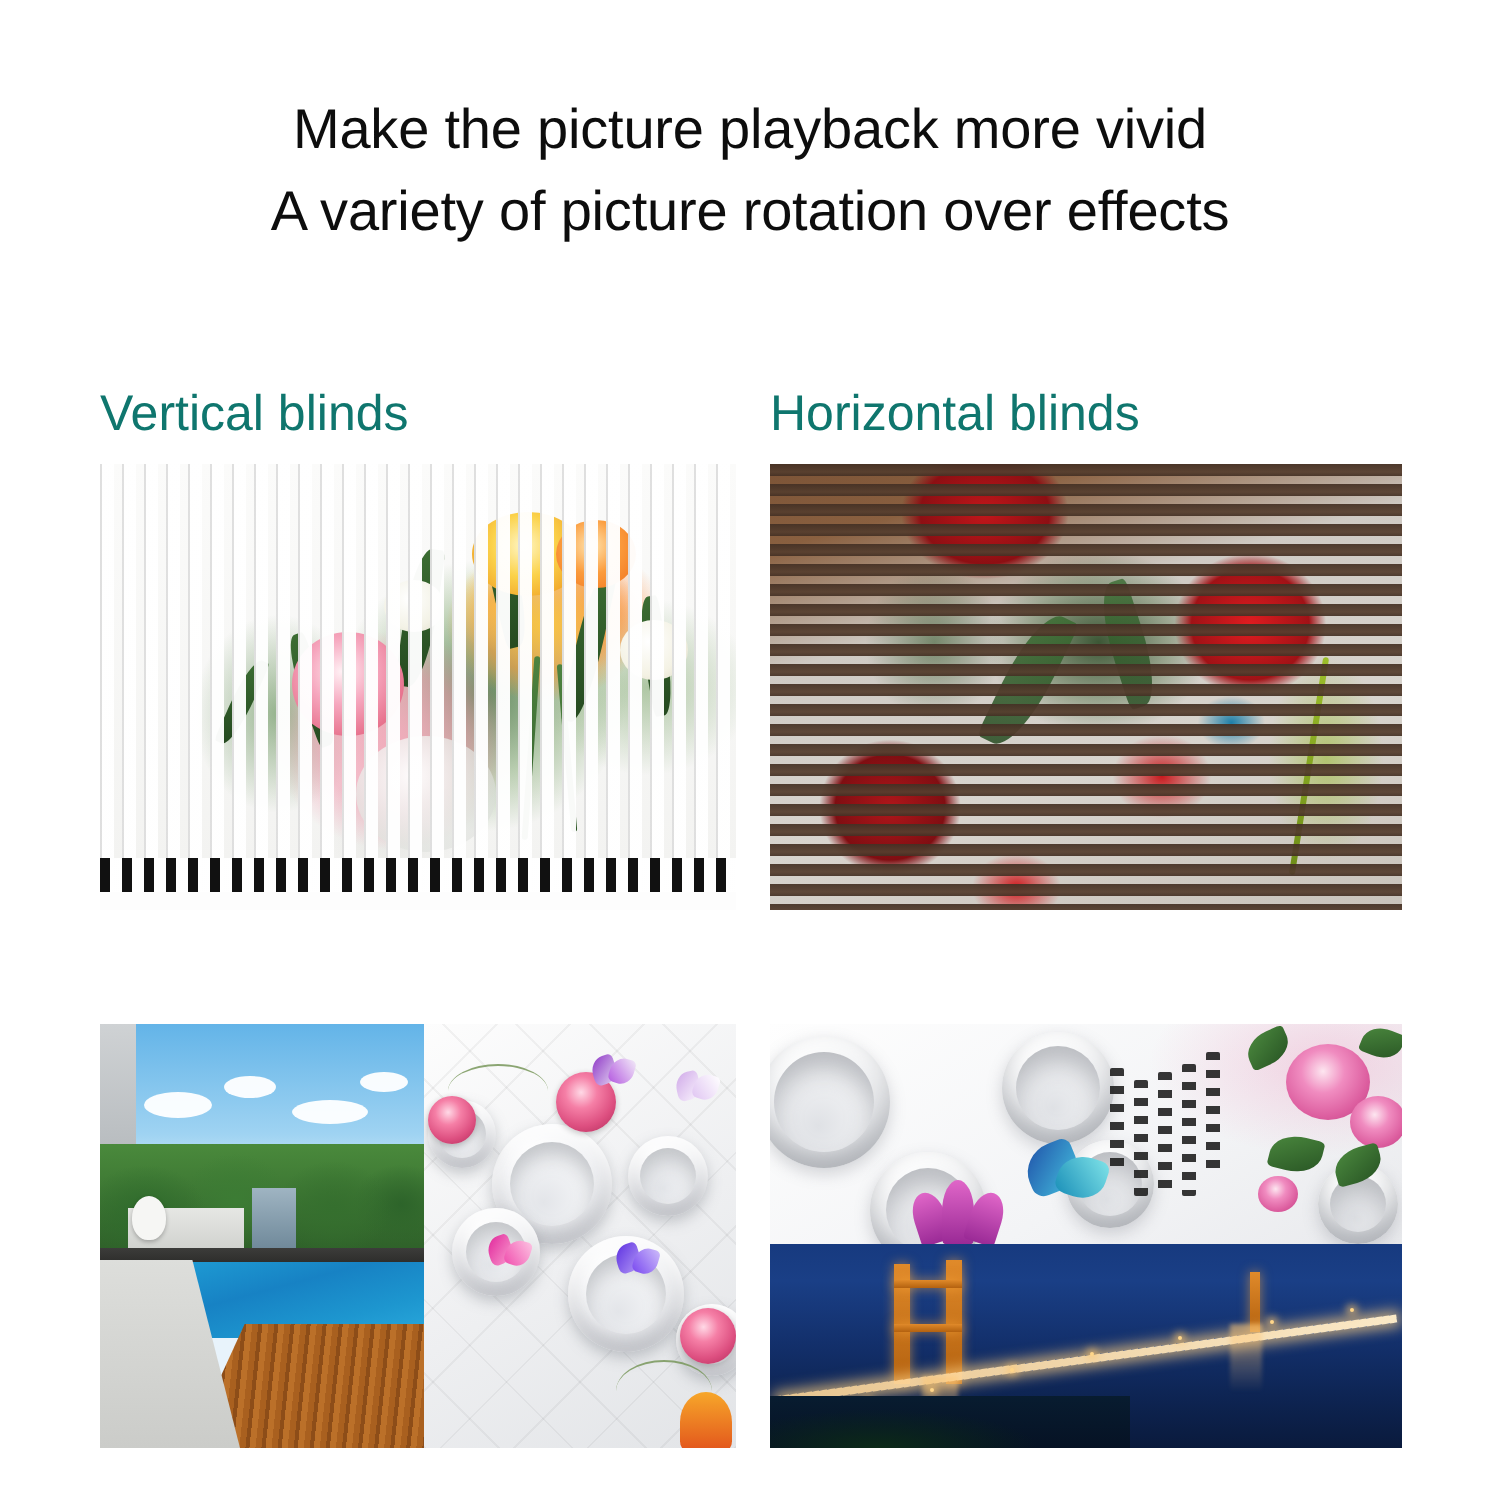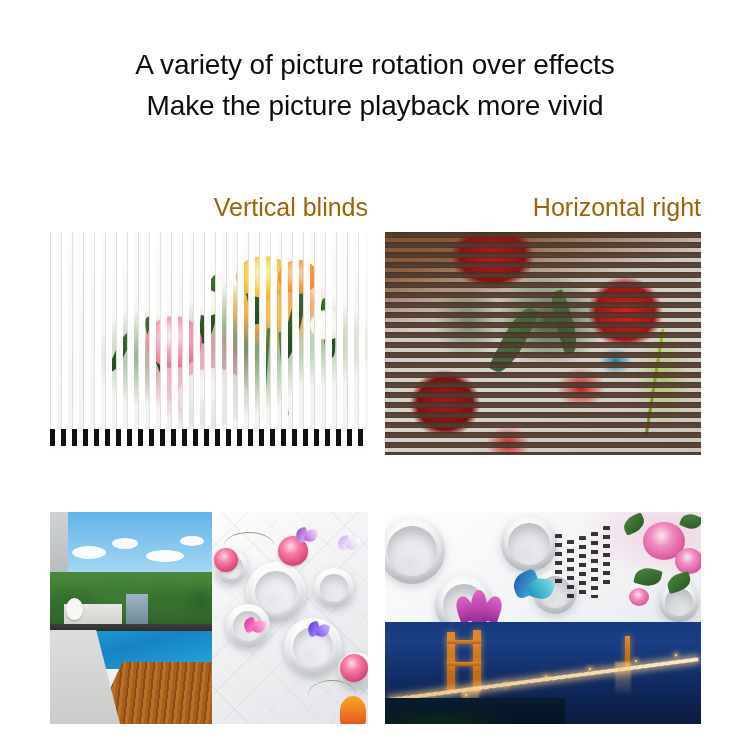--- a/index.html
+++ b/index.html
@@ -39,22 +39,22 @@
     width: 750px;
   }
   .card {
     position: absolute;
   }
   .card-label {
     position: absolute;
     top: 0;
     left: 0;
     width: 100%;
-    text-align: right;
-    color: #a16207;
+    text-align: left;
+    color: #0f766e;
     font-size: 25px;
     line-height: 34px;
     white-space: nowrap;
   }
   .card-frame {
     position: absolute;
     top: 42px;
     left: 0;
     overflow: hidden;
     background: #ffffff;
@@ -351,22 +351,22 @@
     width: 2px; height: 2px;
     border-radius: 50%;
     background: #ffd68a;
     box-shadow: 0 0 4px 1.5px rgba(255,200,110,0.9);
   }
 </style>
 </head>
 <body>
 
 <div class="headline">
+  <div class="headline-line">Make the picture playback more vivid</div>
   <div class="headline-line">A variety of picture rotation over effects</div>
-  <div class="headline-line">Make the picture playback more vivid</div>
 </div>
 
 <div class="grid">
 
   <div class="card" style="left:50px; top:0; width:318px; height:265px;">
     <div class="card-label">Vertical blinds</div>
     <div class="card-frame" style="width:318px; height:223px;">
 
       <div class="scene-bouquet">
 
@@ -388,21 +388,21 @@
       </div>
 
       <div class="blinds-v"></div>
       <div class="blinds-v-edge"></div>
       <div class="blinds-v-feet-shade"></div>
       <div class="blinds-v-feet"></div>
     </div>
   </div>
 
   <div class="card" style="left:385px; top:0; width:316px; height:265px;">
-    <div class="card-label">Horizontal right</div>
+    <div class="card-label">Horizontal blinds</div>
     <div class="card-frame" style="width:316px; height:223px;">
 
       <div class="scene-roses">
         <div class="leaf" style="left:118px; top:72px; width:22px; height:72px; transform:rotate(26deg); opacity:.85;"></div>
         <div class="leaf" style="left:170px; top:58px; width:18px; height:64px; transform:rotate(-18deg); opacity:.8;"></div>
         <div class="stem" style="left:268px; top:96px; width:3px; height:110px; transform:rotate(9deg); background:linear-gradient(#9cbf2a,#6d8c18);"></div>
       </div>
 
       <div class="blinds-h"></div>
     </div>

